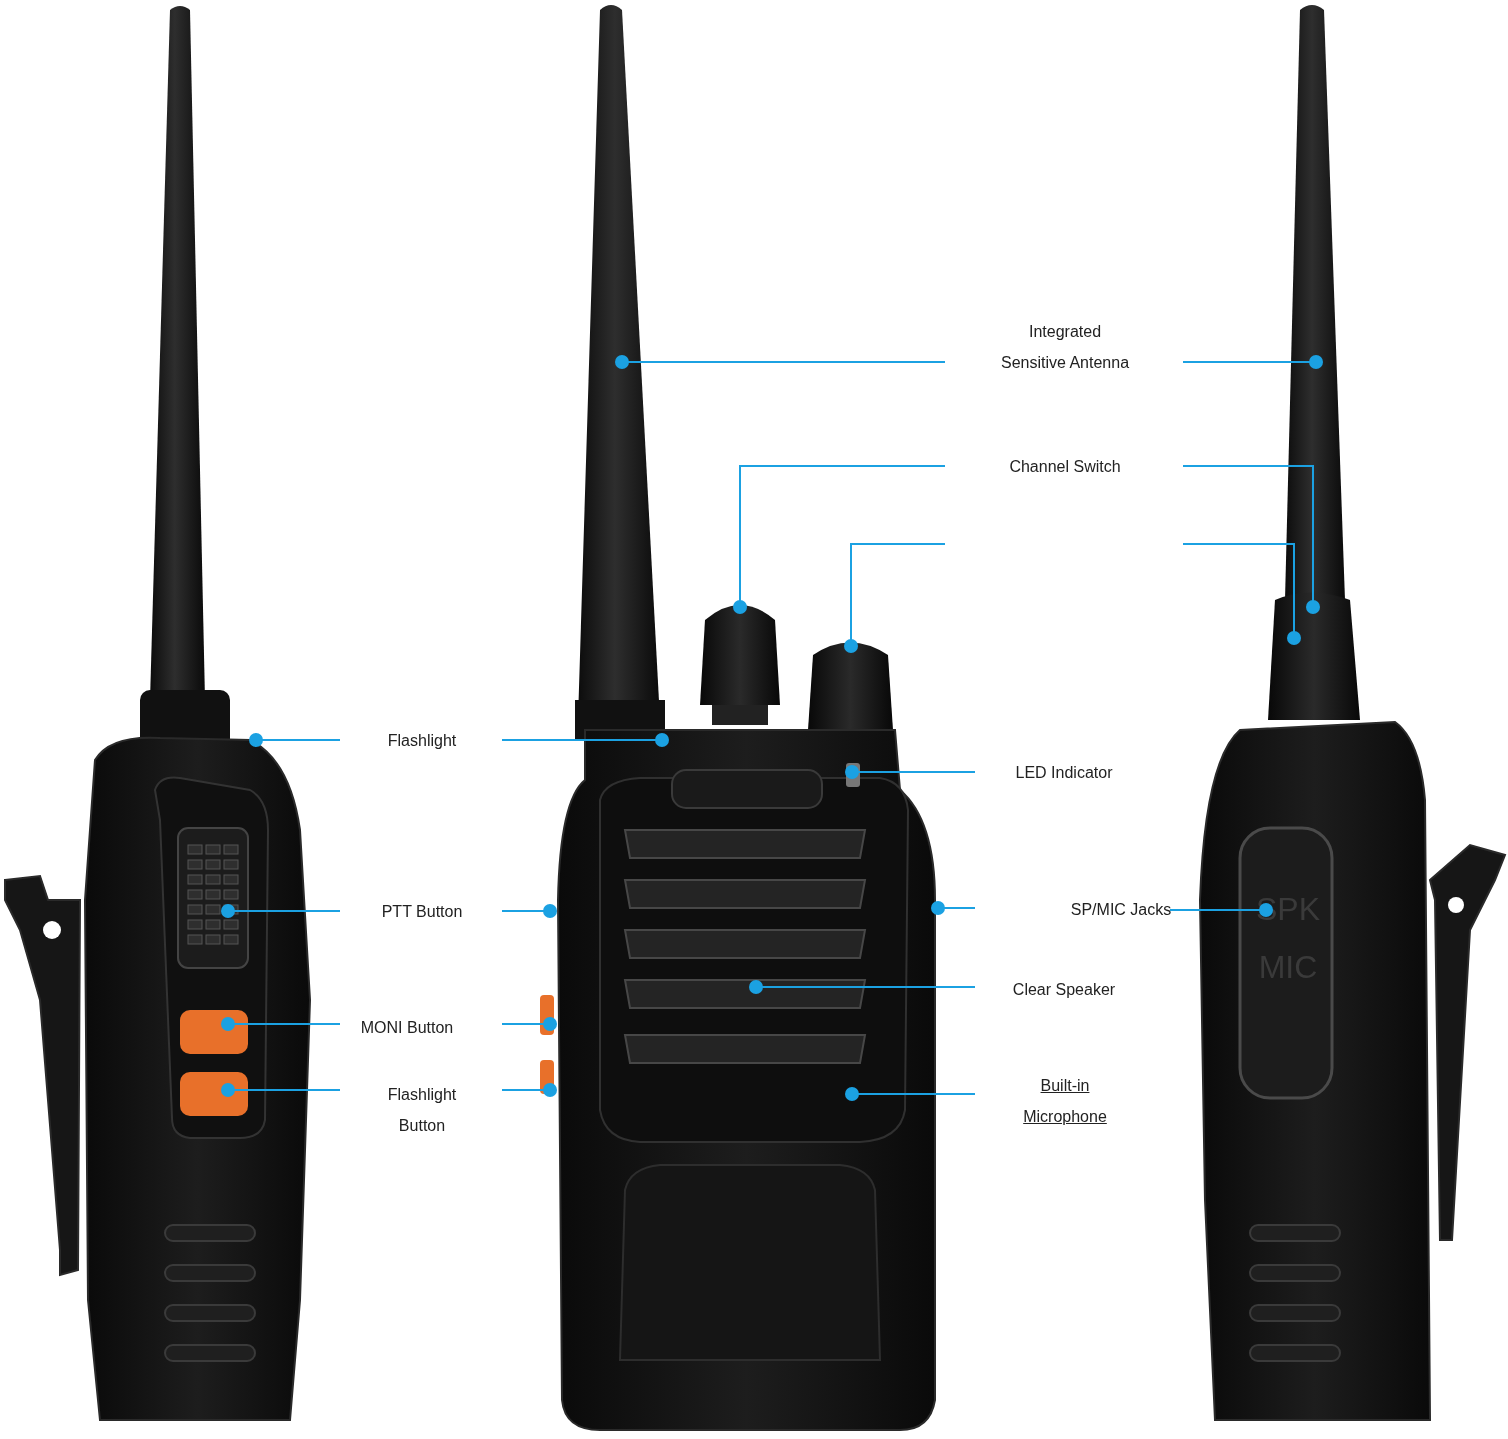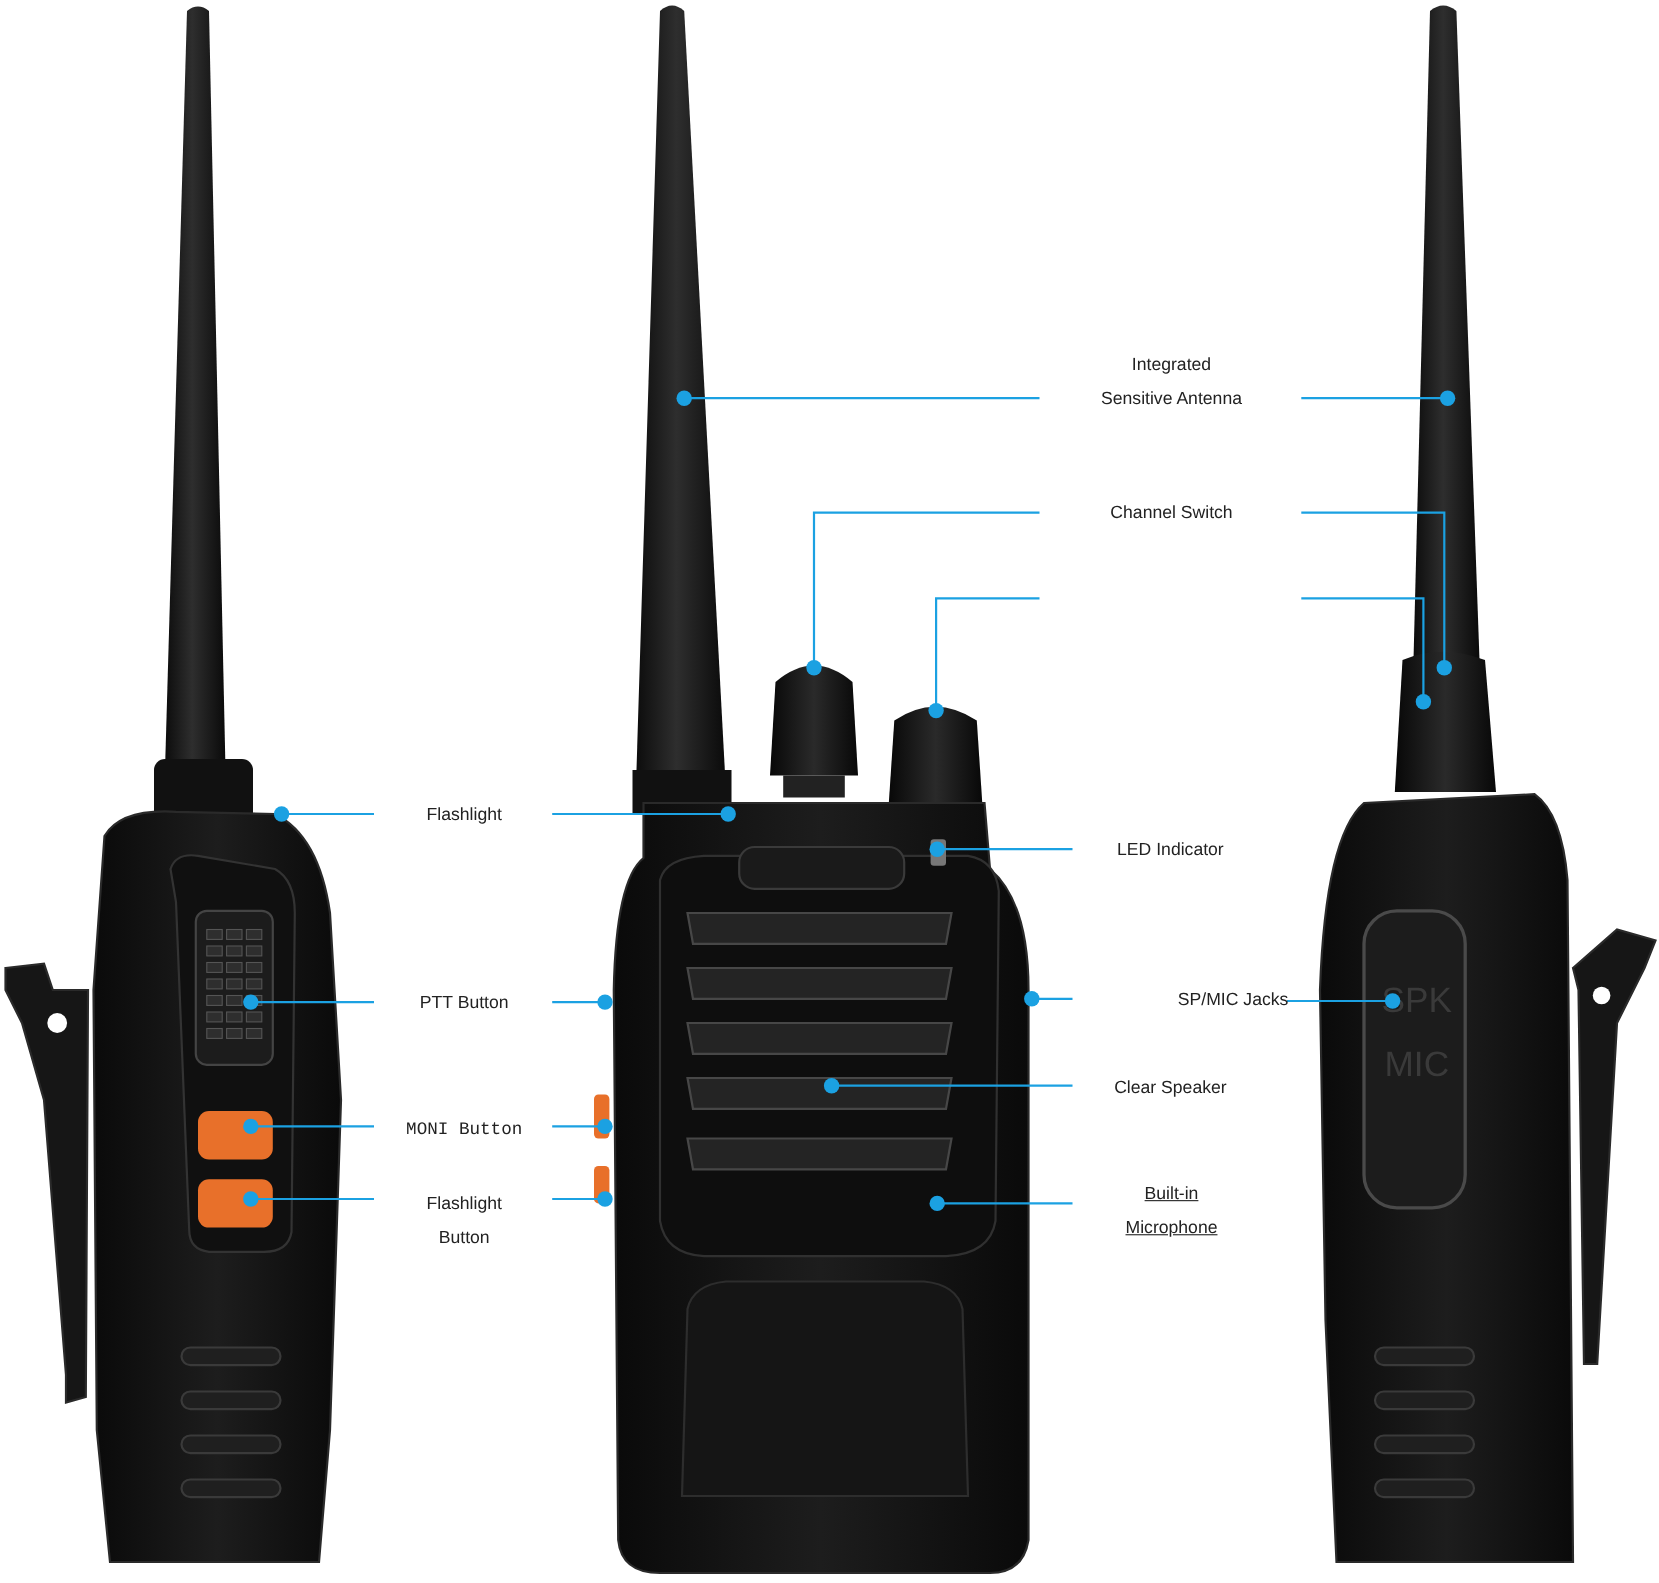--- a/index.html
+++ b/index.html
@@ -200,21 +200,21 @@
 </div>
 <div class="label" style="left:422px;top:896px;">
   <span>PTT Button</span>
 </div>
 <div class="label" style="left:1121px;top:894px;">
   <span>SP/MIC Jacks</span>
 </div>
 <div class="label" style="left:1064px;top:974px;">
   <span>Clear Speaker</span>
 </div>
-<div class="label" style="left:422px;top:1012px;font-family:Liberation Mono, monospace;">
+<div class="label" style="left:407px;top:1012px;">
   <span>MONI Button</span>
 </div>
 <div class="label" style="left:422px;top:1079px;">
   <span>Flashlight</span>
   <span>Button</span>
 </div>
 <div class="label" style="left:1065px;top:1070px;text-decoration:underline;">
   <span>Built-in</span>
   <span>Microphone</span>
 </div>

